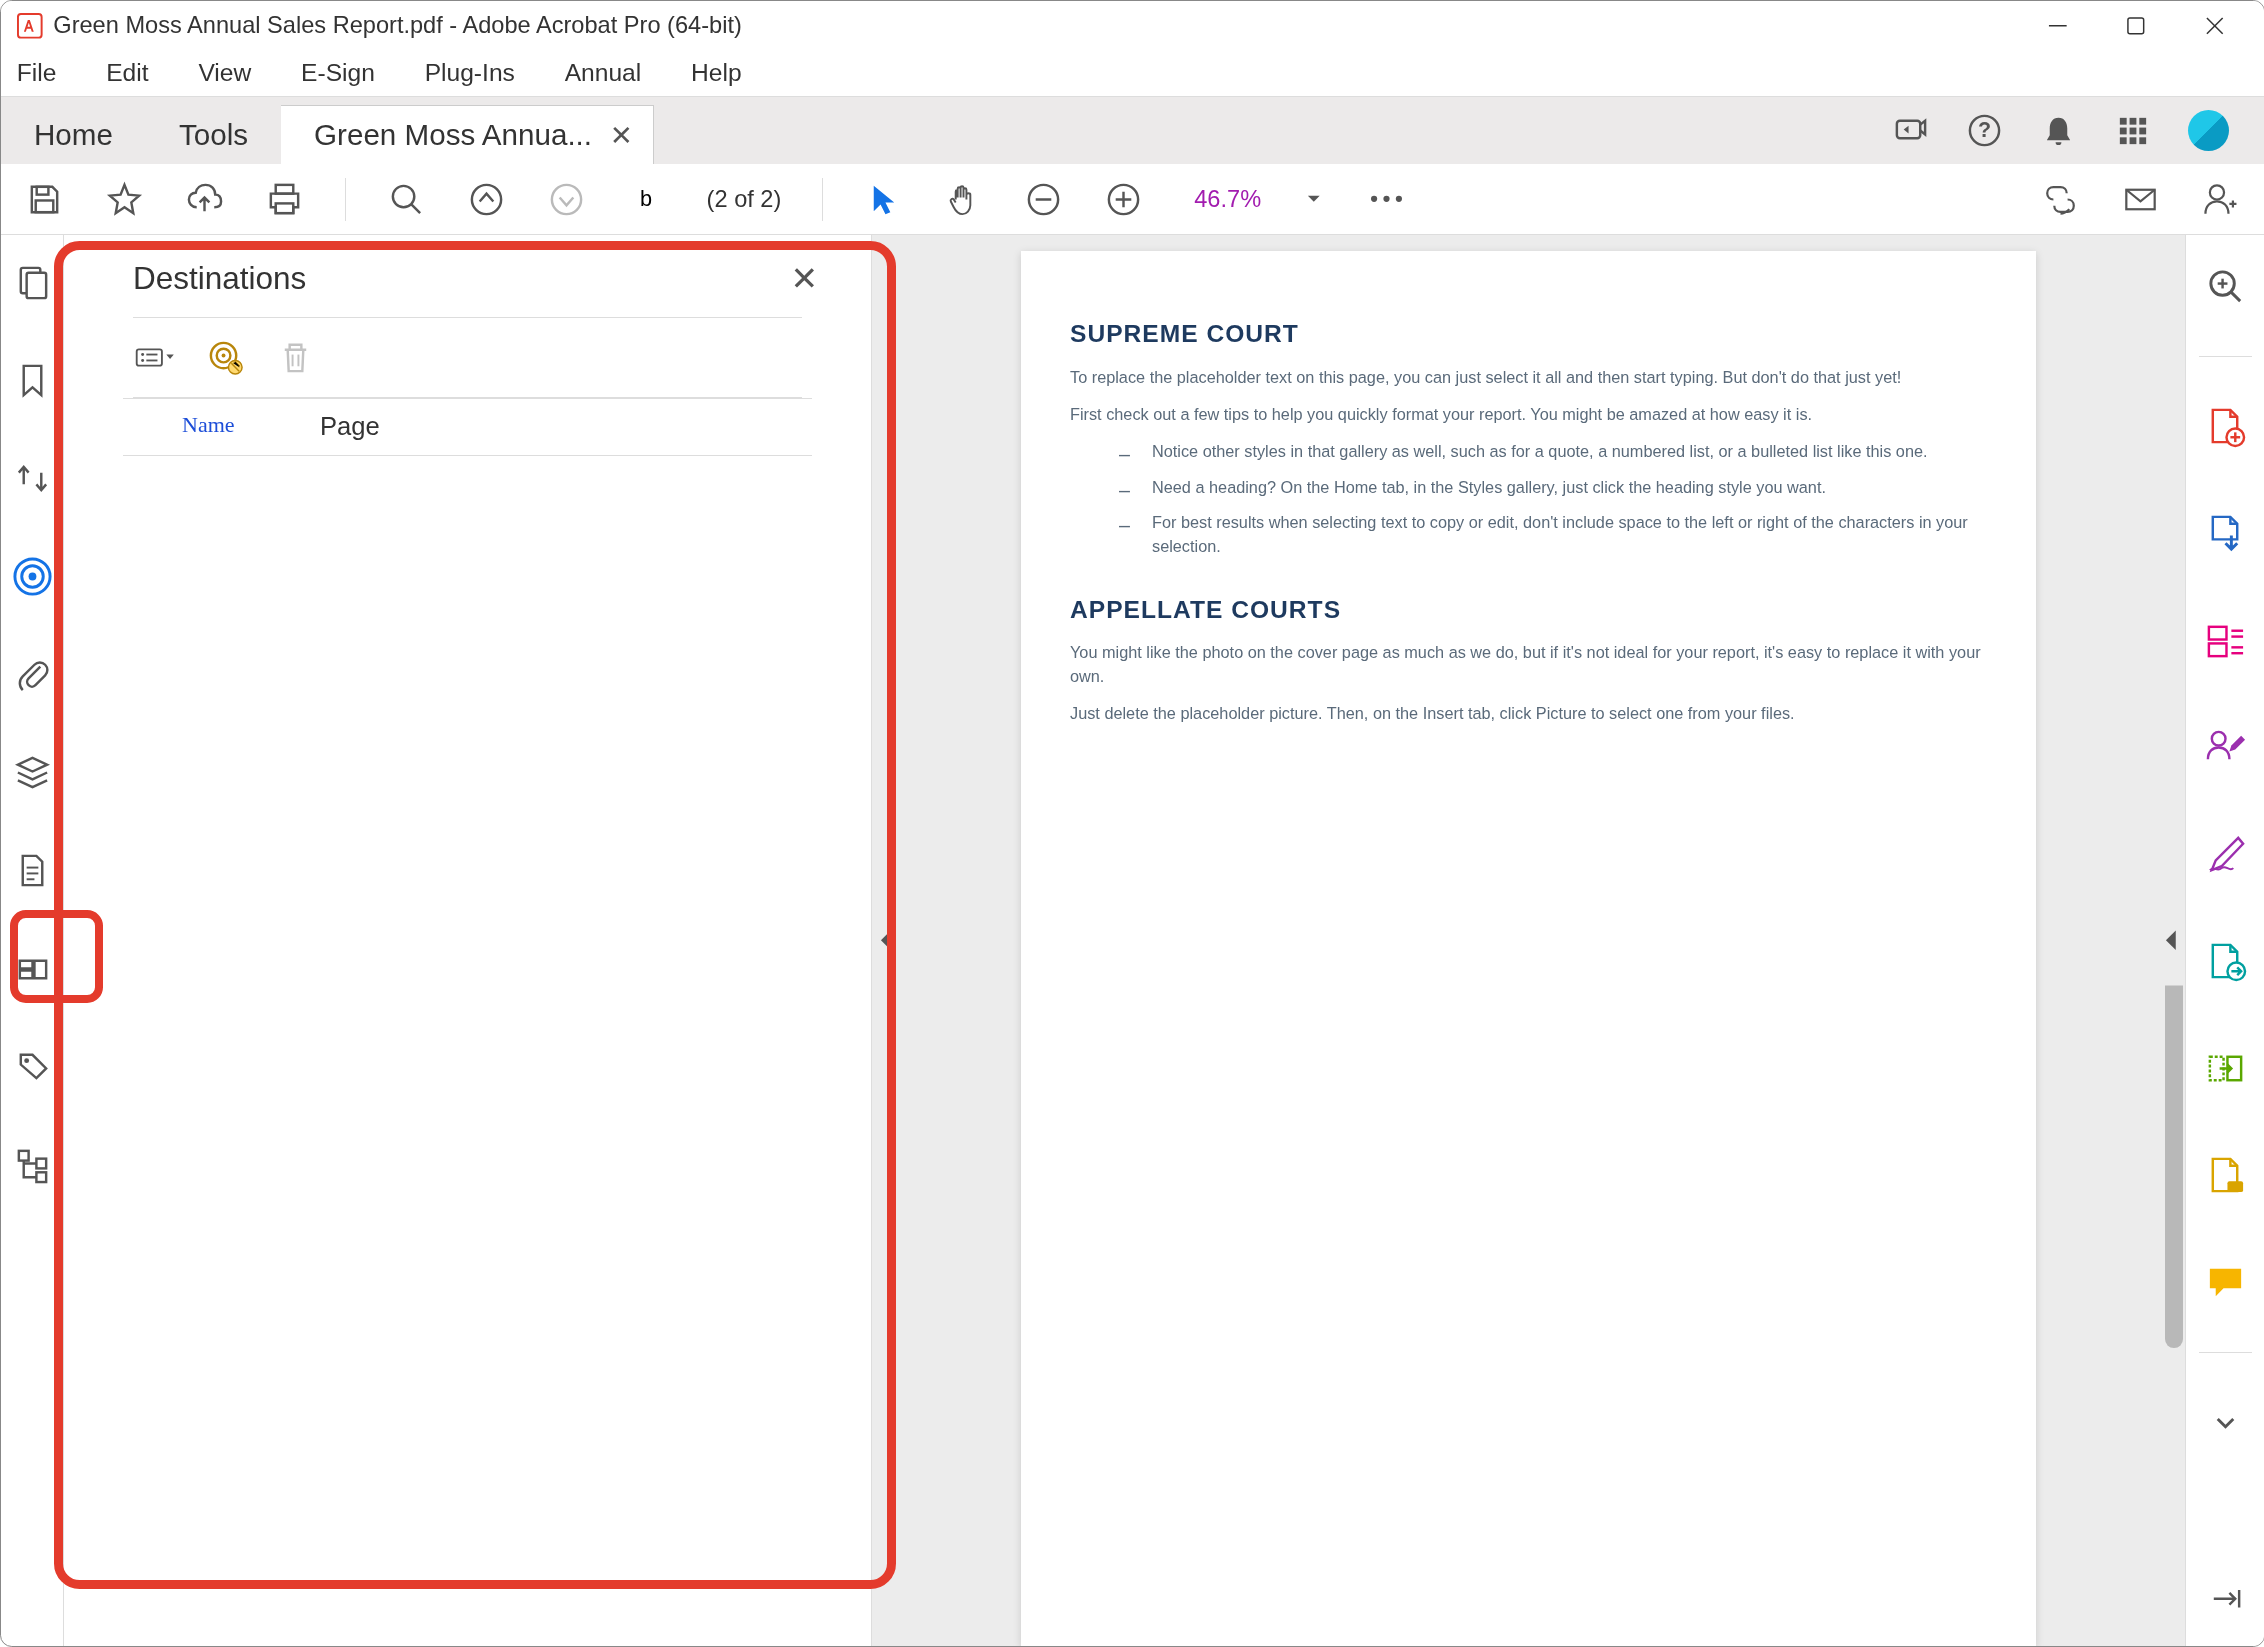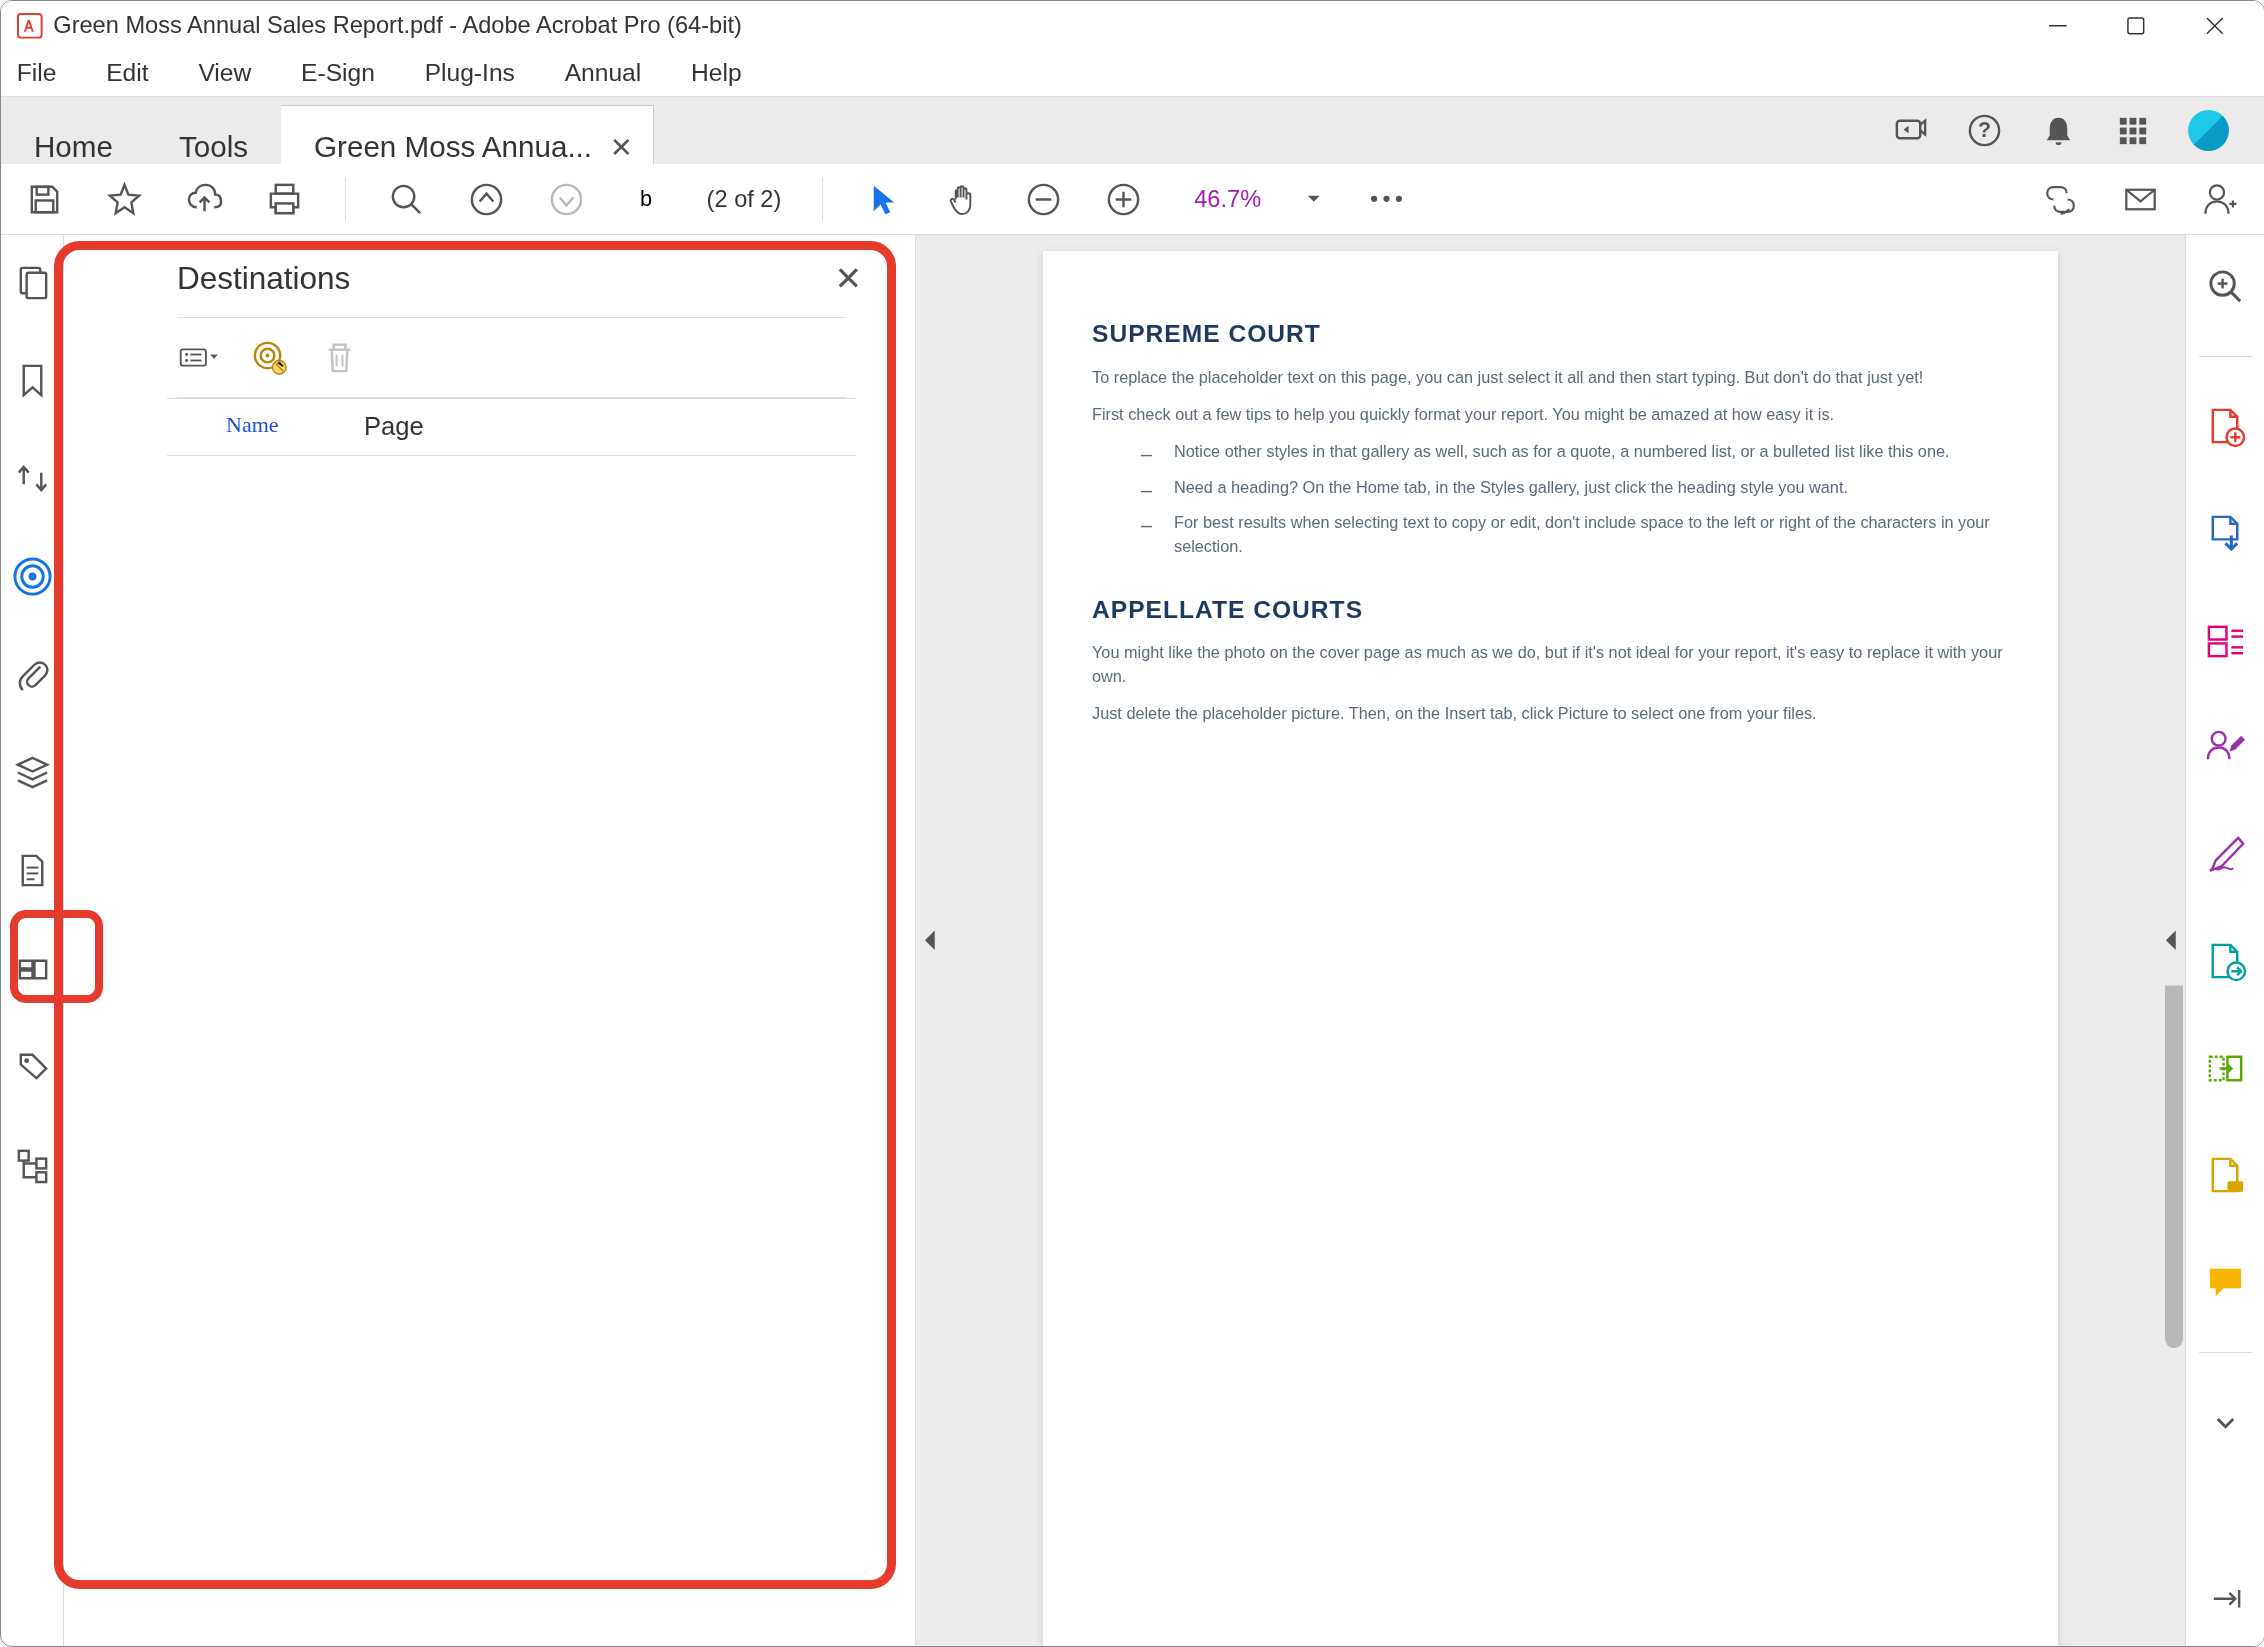--- a/index.html
+++ b/index.html
@@ -8,21 +8,21 @@
     .titlebar { height: 49px; background: #fff; display: flex; align-items: center; padding: 0 14.8px; }
     .titlebar-icon { width: 27.6px; height: 27.6px; margin-right: 9.9px; }
     .titlebar-text { font-size: 23.6px; color: #333; flex: 1; }
     .win-controls { display: flex; gap: 49px; margin-right: 19.7px; }
     .win-btn { width: 29.6px; height: 29.6px; display: flex; align-items: center; justify-content: center; cursor: pointer; }
     
     .menubar { height: 47px; display: flex; align-items: center; padding: 0 9.9px; gap: 38px; border-bottom: 1px solid #ddd; }
     .menu-item { font-size: 24.6px; color: #333; cursor: pointer; padding: 3.9px 5.9px; }
     
     .tabbar { height: 67px; background: #eceaea; display: flex; align-items: stretch; }
-    .tab-item { padding: 0 33px; display: flex; align-items: flex-end; font-size: 29.6px; color: #333; cursor: pointer; margin-top: 8px; }
+    .tab-item { padding: 0 33px; display: flex; align-items: center; font-size: 29.6px; color: #333; cursor: pointer; margin-top: 8px; }
     .tab-item.doc { background: #fff; border-top: 1px solid #ccc; border-right: 1px solid #ccc; position: relative; padding-right: 19.7px; }
     .tab-close { margin-left: 17.7px; font-size: 27.6px; color: #555; cursor: pointer; }
     .tabbar-spacer { flex: 1; }
     .tabbar-right { display: flex; align-items: center; gap: 37px; padding-right: 35px; }
     .tabbar-icon { width: 37px; height: 37px; display: flex; align-items: center; justify-content: center; cursor: pointer; color: #555; }
     .avatar-circle { width: 41px; height: 41px; border-radius: 50%; background: linear-gradient(135deg, #1fc7e8 50%, #0a9bc4 50%); }
     
     .toolbar { height: 71px; border-bottom: 1px solid #ddd; display: flex; align-items: center; padding: 0 23.6px; gap: 41px; }
     .tool-icon { width: 39px; height: 39px; display: flex; align-items: center; justify-content: center; cursor: pointer; color: #555; }
     .tool-sep { width: 1px; height: 43px; background: #ddd; }
@@ -32,21 +32,21 @@
     .toolbar-spacer { flex: 1; }
     .selection-arrow { color: #1473e6; }
     
     .main-area { display: flex; height: calc(100% - 234px); position: relative; }
     
     .left-rail { width: 63px; border-right: 1px solid #ddd; display: flex; flex-direction: column; align-items: center; padding-top: 25.6px; gap: 55px; }
     .rail-icon { width: 43px; height: 43px; display: flex; align-items: center; justify-content: center; cursor: pointer; color: #555; }
     .rail-icon.active { color: #1473e6; }
     .rail-highlight { position: absolute; left: 8.9px; top: 675px; width: 93px; height: 93px; border: 8.9px solid #e43b2c; border-radius: 15.8px; pointer-events: none; z-index: 10; }
     
-    .nav-panel { width: 808px; border-right: 1px solid #ddd; display: flex; flex-direction: column; position: relative; margin-left: 44px; }
+    .nav-panel { width: 808px; border-right: 1px solid #ddd; display: flex; flex-direction: column; position: relative; }
     .panel-highlight { position: absolute; left: 53px; top: 5.9px; width: 842px; height: 1348px; border: 9.9px solid #e43b2c; border-radius: 25.6px; pointer-events: none; z-index: 5; }
     .panel-header { display: flex; align-items: center; justify-content: space-between; padding: 23.6px 39px 19.7px 69px; }
     .panel-title { font-size: 31.5px; color: #333; }
     .panel-close { font-size: 33px; color: #555; cursor: pointer; margin-right: 13.8px; }
     .panel-divider { height: 1px; background: #ddd; margin: 0 69px 0 69px; }
     .panel-tools { display: flex; align-items: center; gap: 27.6px; padding: 17.7px 69px; }
     .panel-tool-icon { width: 43px; height: 43px; display: flex; align-items: center; justify-content: center; cursor: pointer; }
     .panel-table-header { display: flex; padding: 13.8px 0 13.8px 59px; border-top: 1px solid #ddd; border-bottom: 1px solid #ddd; margin: 0 59px 0 59px; }
     .col-name { width: 138px; font-size: 22px; color: #1d4ed8; font-family: Liberation Serif, serif; }
     .col-page { font-size: 25.6px; color: #333; }

